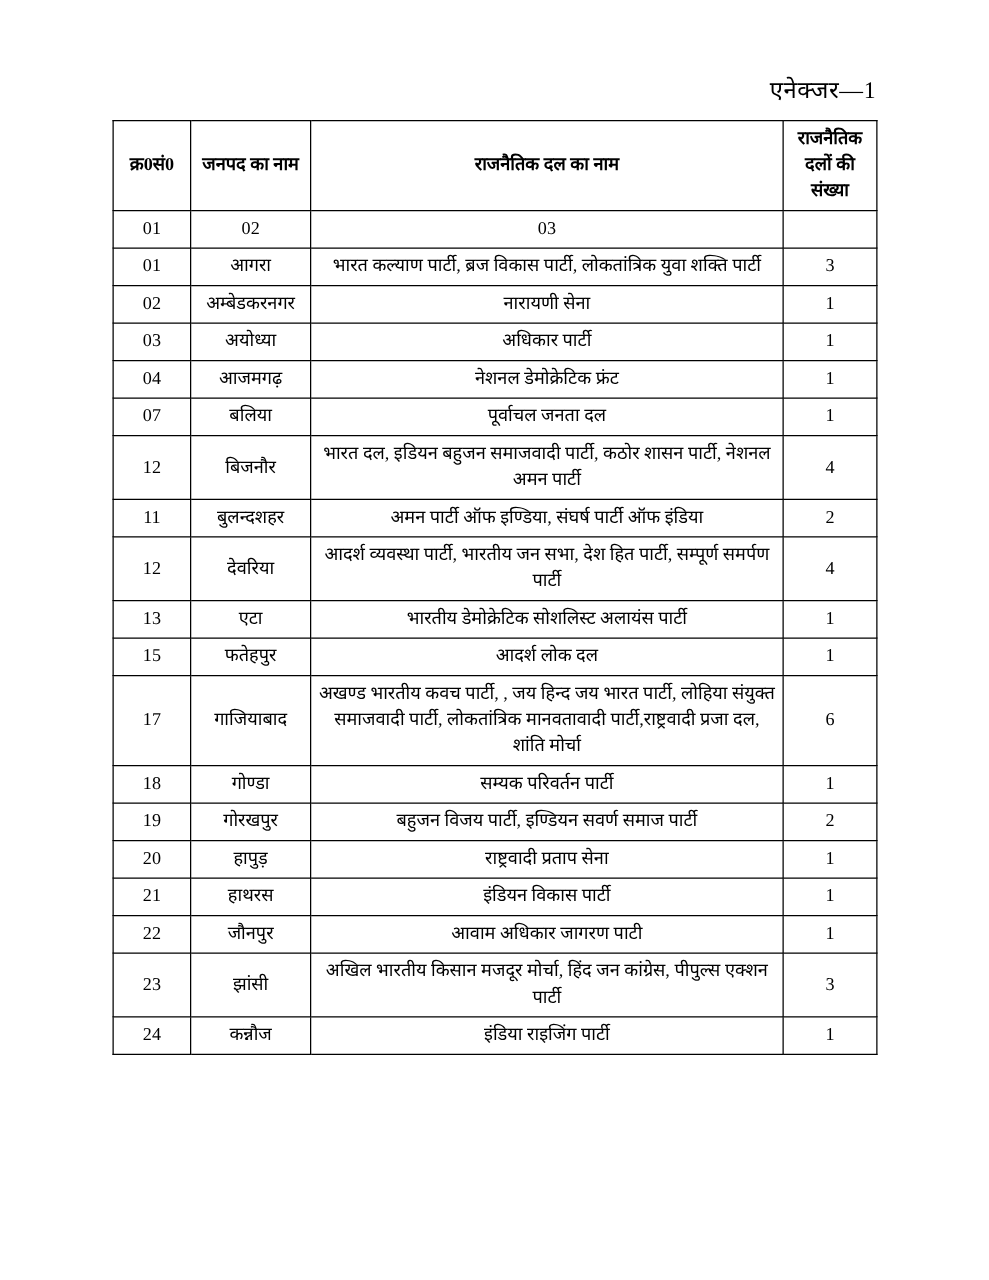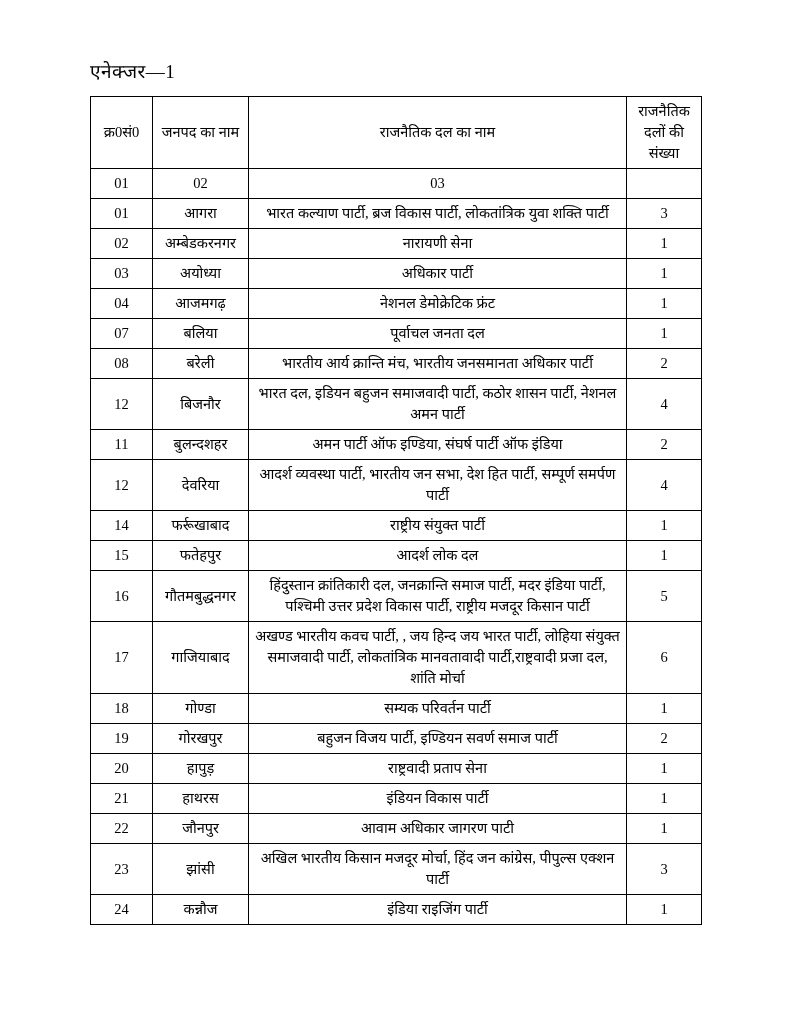--- a/index.html
+++ b/index.html
@@ -14,21 +14,21 @@
     color: #000000;
   }
   .page {
     width: 791px;
     min-height: 1024px;
     box-sizing: border-box;
     padding: 58px 90px 20px 90px;
     background: #ffffff;
   }
   .doc-title {
-    text-align: left;
+    text-align: right;
     font-size: 19px;
     font-family: "Liberation Serif", serif;
     margin-bottom: 12px;
     letter-spacing: 0.5px;
   }
   table.annex {
     border-collapse: collapse;
     width: 611px;
     table-layout: fixed;
   }
@@ -42,20 +42,21 @@
     font-family: "Liberation Serif", serif;
   }
   .col-sno   { width: 62px; }
   .col-dist  { width: 96px; }
   .col-party { width: 378px; }
   .col-count { width: 75px; }
 
   thead td, .head-cell {
     font-size: 15px;
     padding: 6px 4px;
+    font-weight: bold;
   }
   .party-cell {
     text-align: center;
     padding-left: 8px;
     padding-right: 8px;
   }
 </style>
 </head>
 <body>
 
@@ -107,60 +108,48 @@
           <td class="party-cell">नेशनल डेमोक्रेटिक फ्रंट</td>
           <td>1</td>
         </tr>
         <tr>
           <td>07</td>
           <td>बलिया</td>
           <td class="party-cell">पूर्वाचल जनता दल</td>
           <td>1</td>
         </tr>
         <tr>
-          <td>08</td>
-          <td>बरेली</td>
-          <td class="party-cell">भारतीय आर्य क्रान्ति मंच, भारतीय जनसमानता अधिकार पार्टी</td>
-          <td>2</td>
-        </tr>
-        <tr>
           <td>12</td>
           <td>बिजनौर</td>
           <td class="party-cell">भारत दल, इडियन बहुजन समाजवादी पार्टी, कठोर शासन पार्टी, नेशनल अमन पार्टी</td>
           <td>4</td>
         </tr>
         <tr>
           <td>11</td>
           <td>बुलन्दशहर</td>
           <td class="party-cell">अमन पार्टी ऑफ इण्डिया, संघर्ष पार्टी ऑफ इंडिया</td>
           <td>2</td>
         </tr>
         <tr>
           <td>12</td>
           <td>देवरिया</td>
           <td class="party-cell">आदर्श व्यवस्था पार्टी, भारतीय जन सभा, देश हित पार्टी, सम्पूर्ण समर्पण पार्टी</td>
           <td>4</td>
         </tr>
         <tr>
-          <td>14</td>
-          <td>फर्रूखाबाद</td>
-          <td class="party-cell">राष्ट्रीय संयुक्त पार्टी</td>
+          <td>13</td>
+          <td>एटा</td>
+          <td class="party-cell">भारतीय डेमोक्रेटिक सोशलिस्ट अलायंस पार्टी</td>
           <td>1</td>
         </tr>
         <tr>
           <td>15</td>
           <td>फतेहपुर</td>
           <td class="party-cell">आदर्श लोक दल</td>
           <td>1</td>
-        </tr>
-        <tr>
-          <td>16</td>
-          <td>गौतमबुद्धनगर</td>
-          <td class="party-cell">हिंदुस्तान क्रांतिकारी दल, जनक्रान्ति समाज पार्टी, मदर इंडिया पार्टी, पश्चिमी उत्तर प्रदेश विकास पार्टी, राष्ट्रीय मजदूर किसान पार्टी</td>
-          <td>5</td>
         </tr>
         <tr>
           <td>17</td>
           <td>गाजियाबाद</td>
           <td class="party-cell">अखण्ड भारतीय कवच पार्टी, , जय हिन्द जय भारत पार्टी, लोहिया संयुक्त समाजवादी पार्टी, लोकतांत्रिक मानवतावादी पार्टी,राष्ट्रवादी प्रजा दल, शांति मोर्चा</td>
           <td>6</td>
         </tr>
         <tr>
           <td>18</td>
           <td>गोण्डा</td>

